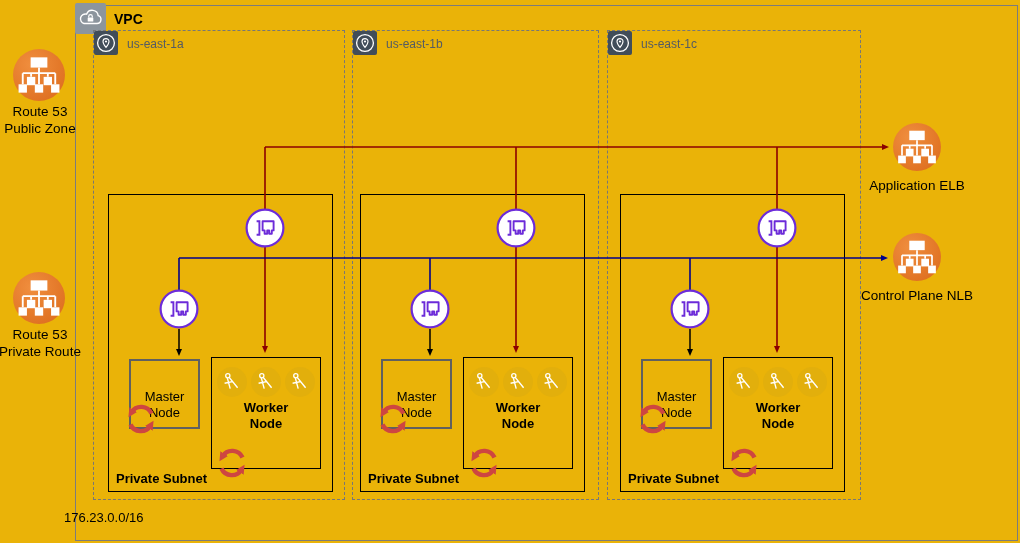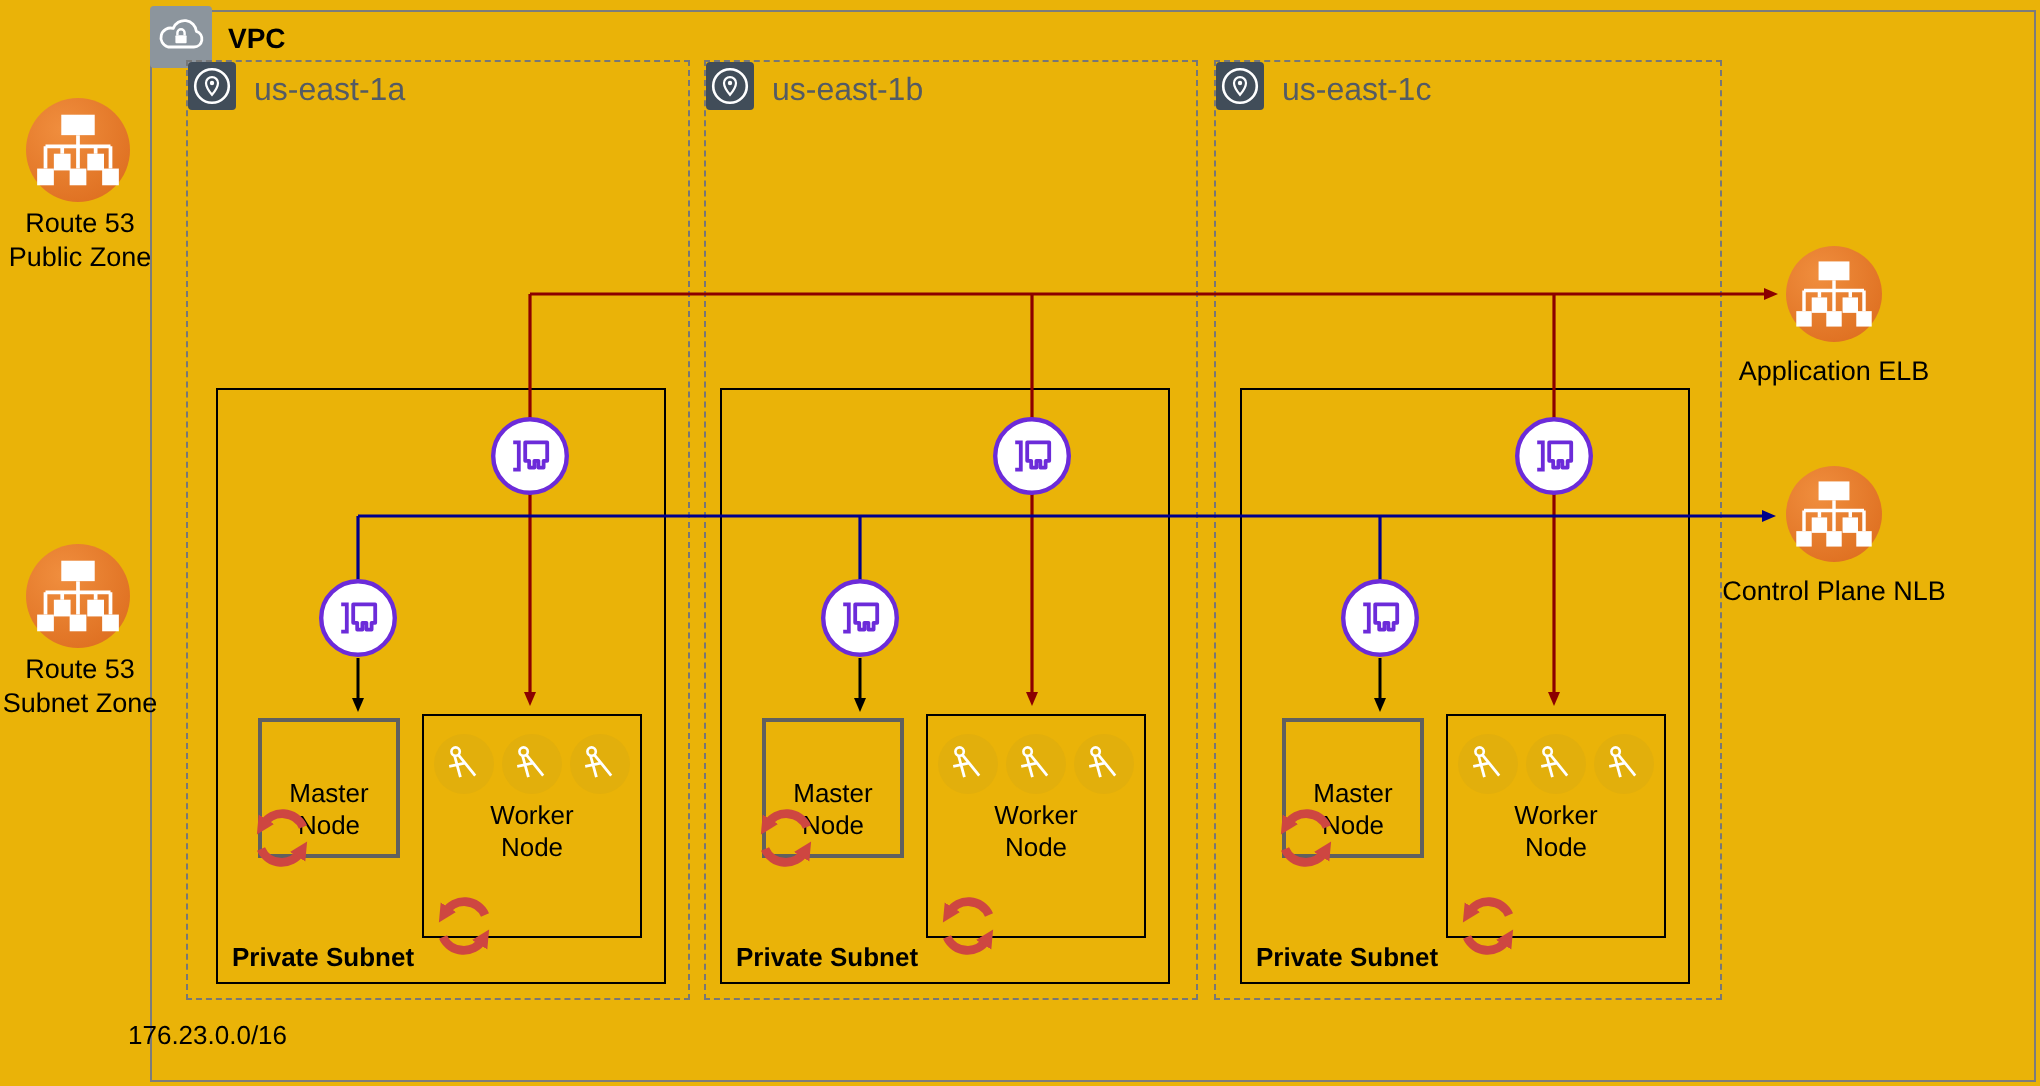--- a/index.html
+++ b/index.html
@@ -11,24 +11,24 @@
   .vpc-icon{left:75px;top:3px;width:31px;height:31px;}
   .vpc-title{left:114px;top:11px;font-weight:bold;font-size:14px;color:#000;}
   .cidr{left:64px;top:510px;font-size:13px;color:#000;}
   
   .ext-icon{width:52px;height:52px;}
   .lb-icon{width:48px;height:48px;}
   .ext-label{font-size:13.5px;text-align:center;line-height:17px;color:#000;}
   
   .az{top:30px;height:468px;border:1.2px dashed #777;position:absolute;}
   .az-icon{left:0px;top:0px;width:24px;height:24px;position:absolute;}
-  .az-name{left:33px;top:6px;font-size:16px;color:#545B64;position:absolute;white-space:nowrap;}
+  .az-name{left:33px;top:6px;font-size:12px;color:#545B64;position:absolute;white-space:nowrap;}
   .subnet{position:absolute;top:163px;width:223px;height:296px;border:1.4px solid #000;}
   .master{position:absolute;left:20px;top:164px;width:71px;height:70px;border:2px solid #606060;box-sizing:border-box;}
-  .worker{position:absolute;left:102px;top:162px;width:110px;height:112px;border:1.4px solid #000;box-sizing:border-box;}
+  .worker{position:absolute;left:102px;top:162px;width:110px;height:112px;border:1.4px solid #000;box-sizing:border-box;font-weight:bold;}
   .node-label{font-size:13px;text-align:center;line-height:16px;color:#000;}
   .node-label span{display:block;}
   .master .node-label{margin-top:28px;}
   .worker .node-label{margin-top:3px;}
   .pods{display:flex;gap:4px;justify-content:center;margin-top:9px;}
   .pod{width:30px;height:30px;}
   .subnet-label{position:absolute;left:7px;bottom:5px;font-weight:bold;font-size:13px;color:#000;}
   .sync{position:absolute;width:36px;height:36px;}
   .sync-master{left:14px;top:206px;}
   .sync-worker{left:105px;top:250px;}
@@ -76,21 +76,21 @@
       <path d="M28 20 V26 M10.5 26 H45.5 M10.5 26 V38 M19.5 26 V30 M28 26 V38 M37.5 26 V30 M45.5 26 V38" stroke="#fff" stroke-width="2" fill="none"></path>
       <rect x="6" y="38" width="9" height="9" fill="#fff"></rect>
       <rect x="23.5" y="38" width="9" height="9" fill="#fff"></rect>
       <rect x="41" y="38" width="9" height="9" fill="#fff"></rect>
       <rect x="15" y="30" width="9" height="9" fill="#fff"></rect>
       <rect x="33" y="30" width="9" height="9" fill="#fff"></rect>
     </svg>
   </div>
   <div class="abs ext-label" style="left:-4px;top:326px;width:88px;">
     <span>Route 53</span><br>
-    <span>Subnet Zone</span>
+    <span>Private Route</span>
   </div>
 
   <div class="az" style="left:93px;width:250px;">
     <div class="az-icon">
       <svg width="24" height="24" viewBox="0 0 24 24">
         <rect width="24" height="24" rx="2" fill="#414D59"></rect>
         <circle cx="12" cy="12" r="8.4" stroke="#fff" stroke-width="1.3" fill="none"></circle>
         <path d="M12 7.6 C10.3 7.6 9 8.9 9 10.5 C9 12.8 12 16.4 12 16.4 C12 16.4 15 12.8 15 10.5 C15 8.9 13.7 7.6 12 7.6 Z" stroke="#fff" stroke-width="1.1" fill="none"></path>
         <circle cx="12" cy="10.5" r="1.1" fill="#fff"></circle>
       </svg>

